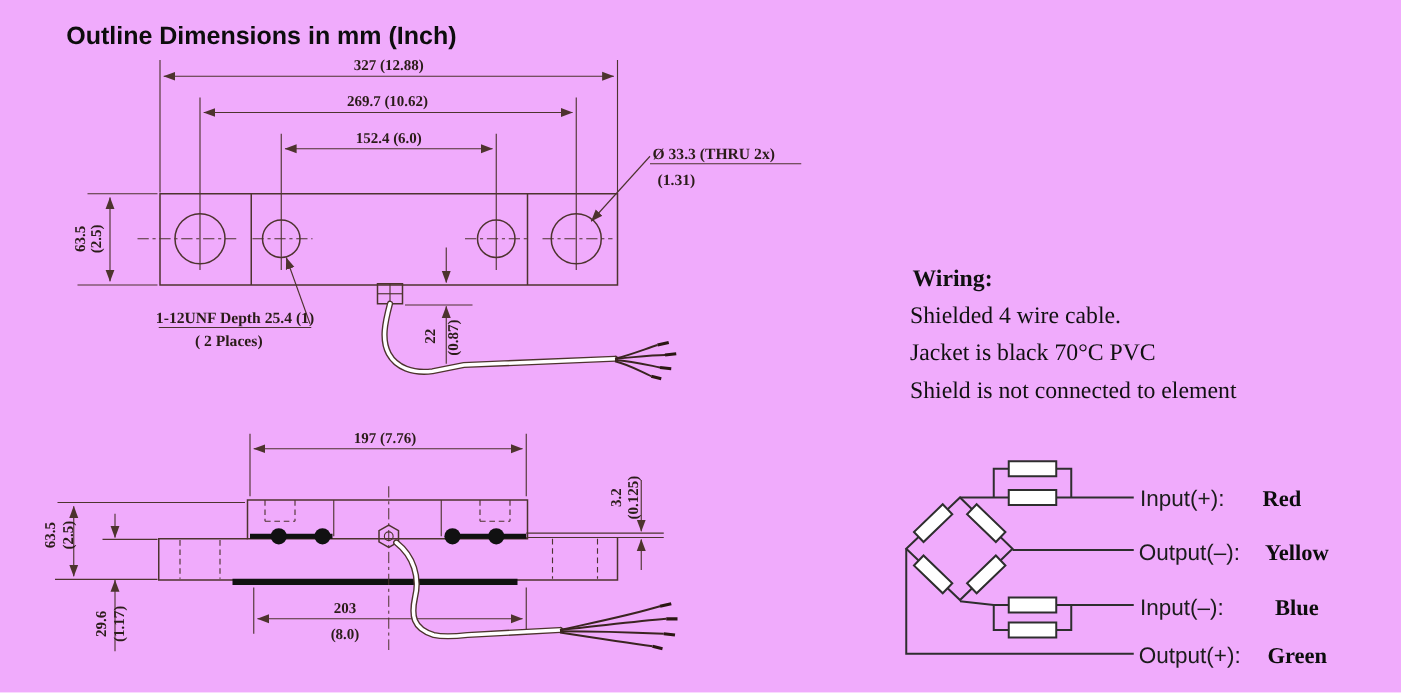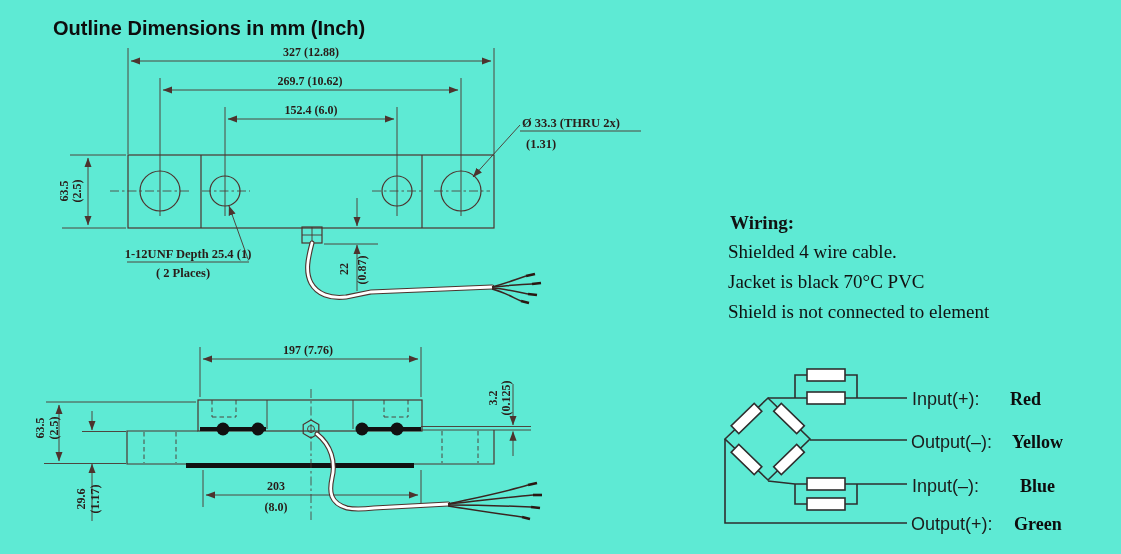--- a/index.html
+++ b/index.html
@@ -1,16 +1,16 @@
 <!DOCTYPE html>
 <html><head>
 <meta charset="utf-8">
 <style>
   html,body{margin:0;padding:0;background:#fff;}
-  #stage{position:relative;width:1121px;height:554px;background:#5eead4;overflow:hidden;}
+  #stage{position:relative;width:1121px;height:554px;background:#f0abfc;overflow:hidden;}
   svg{display:block;}
   
   .ln{stroke:#4d332e;stroke-width:1.2;fill:none;}
   .thin{stroke:#4d332e;stroke-width:0.9;fill:none;}
   .dim{stroke:#4d332e;stroke-width:0.9;fill:none;}
   .cl{stroke:#4d332e;stroke-width:0.8;fill:none;stroke-dasharray:9 3 2.5 3;}
   .hid{stroke:#4d332e;stroke-width:0.9;fill:none;stroke-dasharray:4.5 3;}
   .thick{stroke:#111;stroke-width:4;fill:none;}
   .cableout{stroke:#4d332e;stroke-width:5;fill:none;stroke-linecap:round;}
   .cablein{stroke:#fff;stroke-width:2.8;fill:none;stroke-linecap:round;}

